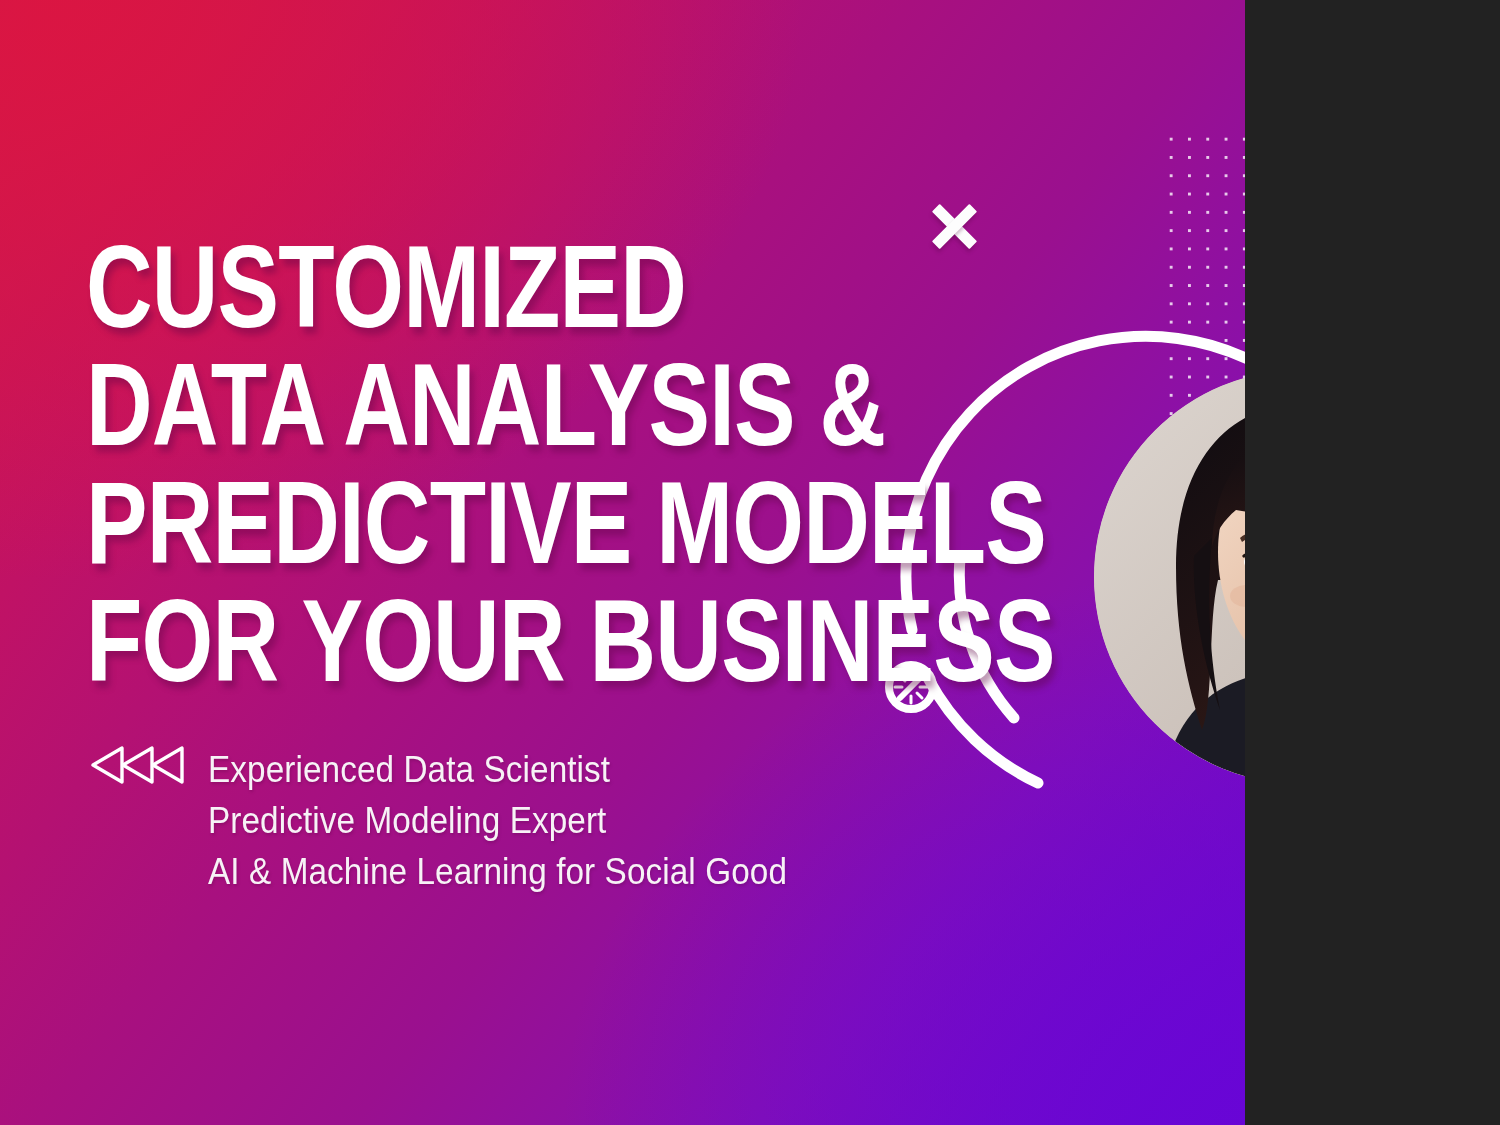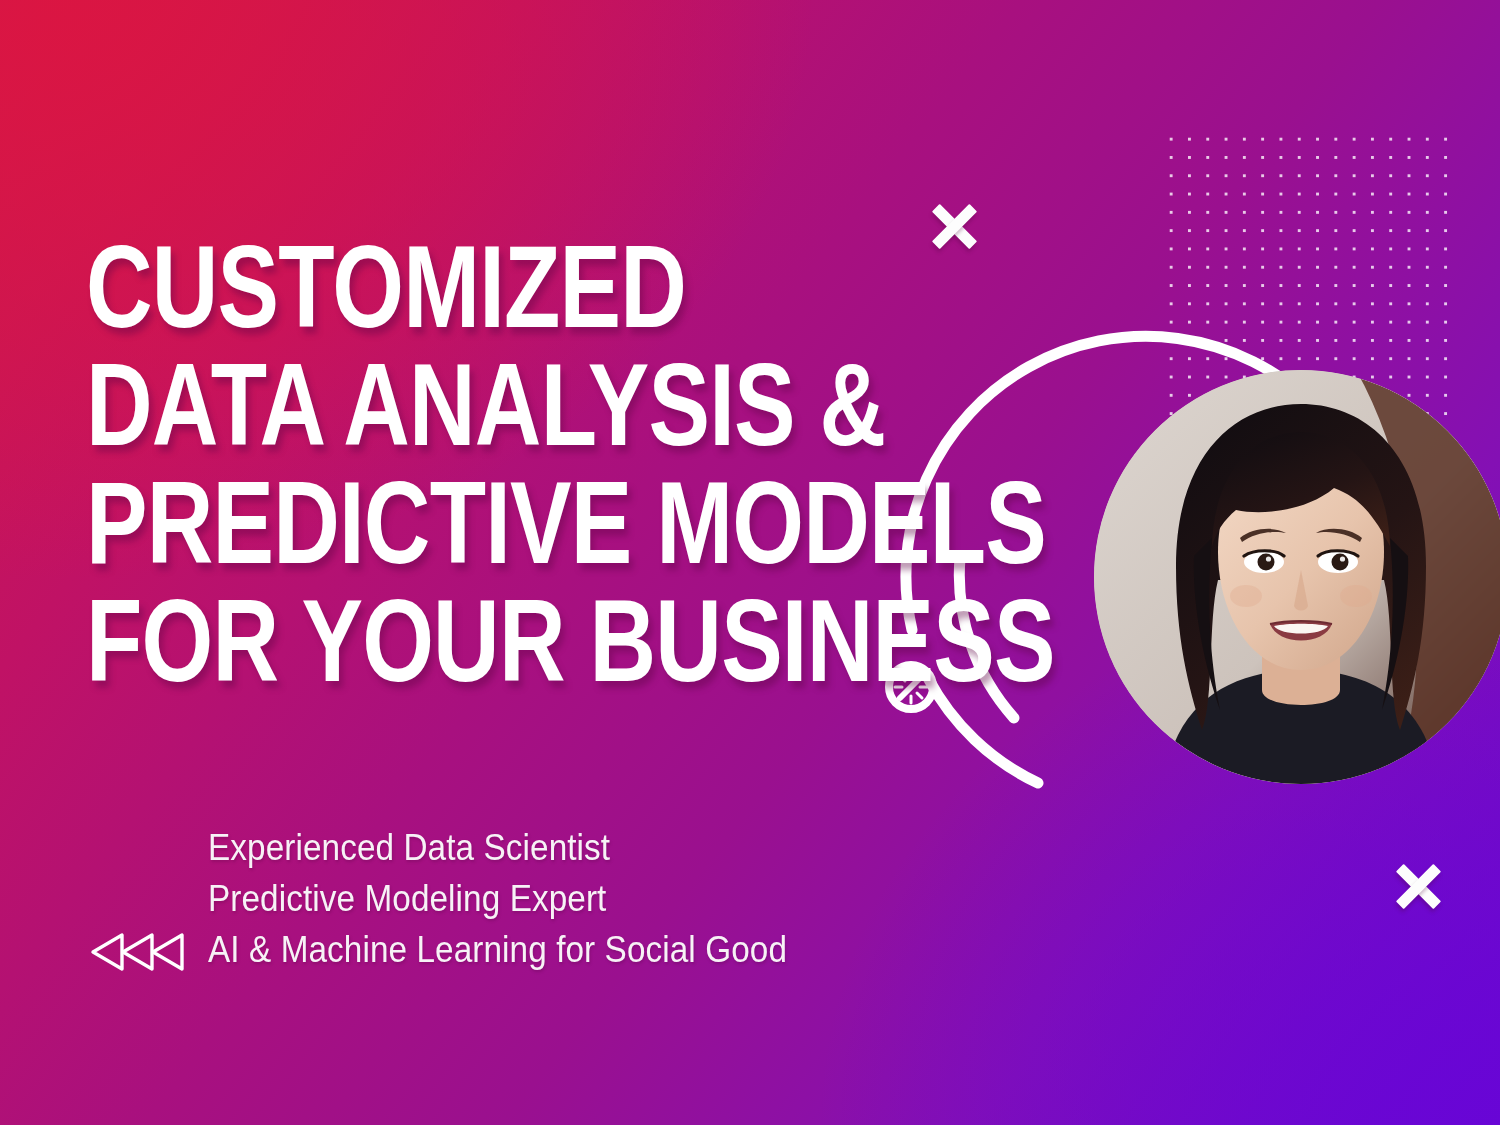--- a/index.html
+++ b/index.html
@@ -2,21 +2,21 @@
 <html><head>
 <meta charset="utf-8">
 <style>
   html, body {
     margin: 0;
     padding: 0;
     background: #222;
   }
   #banner {
     position: relative;
-    width: 1500px;
+    width: 1245px;
     height: 1125px;
     overflow: hidden;
     font-family: "Liberation Sans", sans-serif;
     background:
       radial-gradient(ellipse 1300px 1000px at 4% 0%, rgba(219,21,66,0.95) 0%, rgba(219,21,66,0.0) 58%),
       radial-gradient(ellipse 1100px 900px at 100% 100%, rgba(104,5,214,0.95) 0%, rgba(104,5,214,0.0) 62%),
       linear-gradient(128deg, #d1194a 0%, #c01265 22%, #a8107f 43%, #9a108f 58%, #8410b4 78%, #6a08d0 100%);
   }
 
   
@@ -110,24 +110,24 @@
     white-space: nowrap;
     transform: scaleX(0.795);
     transform-origin: left center;
     text-shadow: 5px 7px 7px rgba(95,5,70,0.40);
   }
 
   
   #subtitle-block {
     position: absolute;
     left: 88px;
-    top: 820px;
+    top: 742px;
     width: 780px;
     display: flex;
-    align-items: flex-end;
+    align-items: flex-start;
   }
   #arrow-marks {
     width: 98px;
     height: 46px;
     flex: 0 0 98px;
     margin-right: 22px;
   }
   #subtitle-lines {
     padding-top: 2px;
   }

